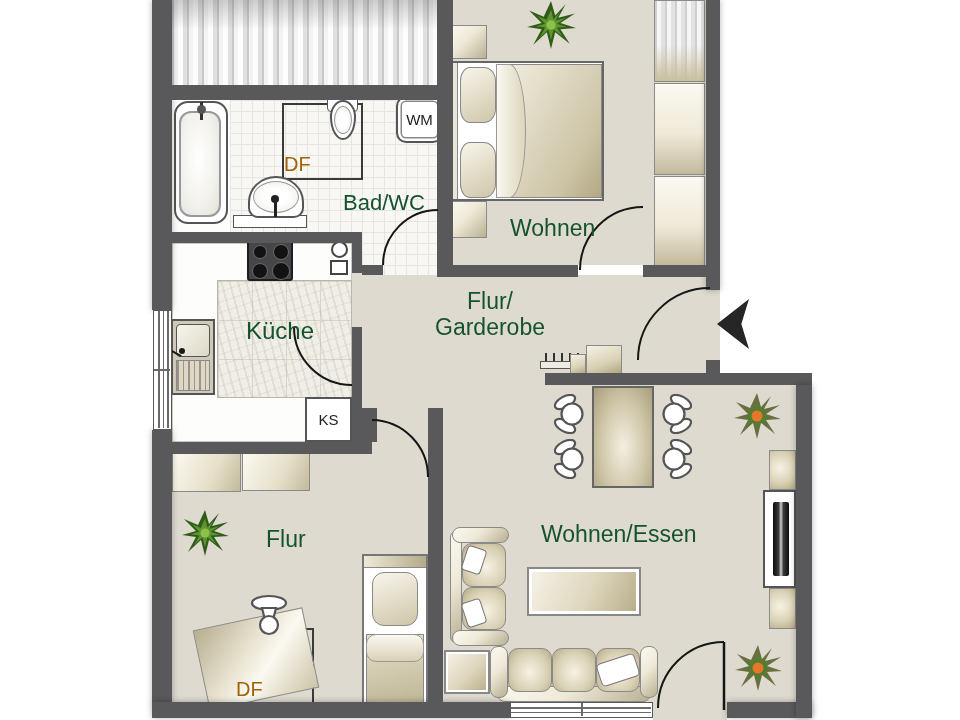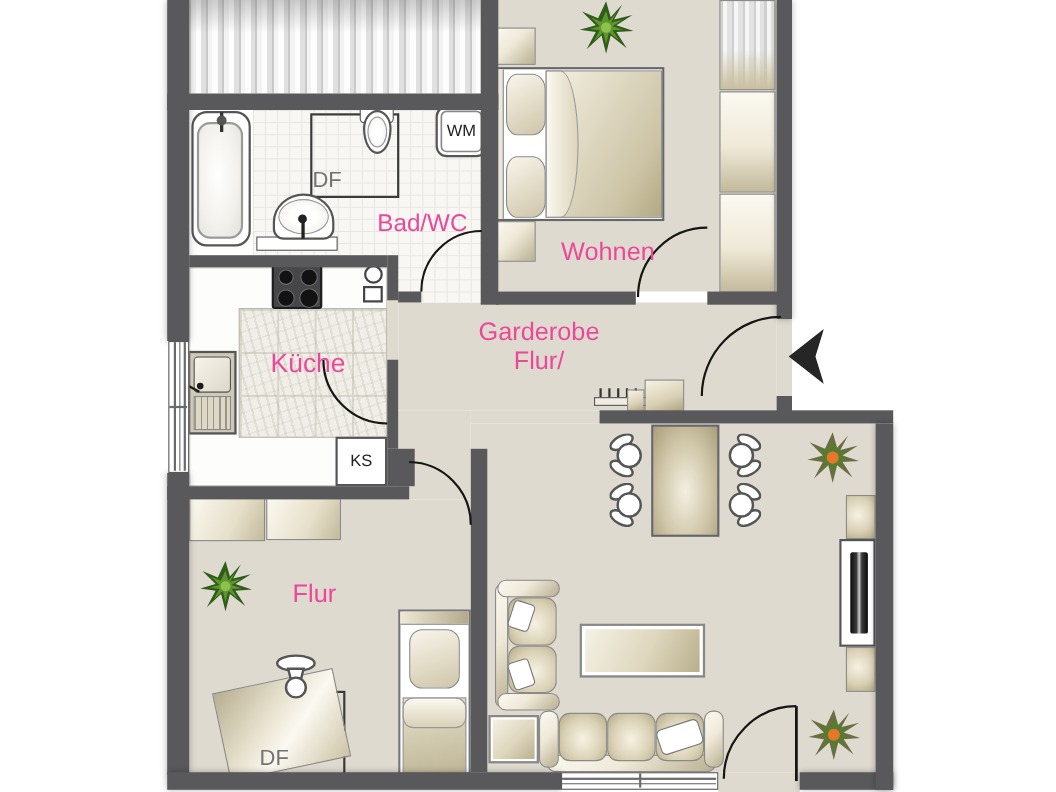--- a/index.html
+++ b/index.html
@@ -33,22 +33,22 @@
           border:1.5px solid #8a8a88;}
   .beigeF2{background:linear-gradient(160deg,#f6f2e4 0%,#d9d0b4 60%,#aca27f 100%);
           border:1.5px solid #8a8a88;}
   .wfix{background:#fff;border:2px solid #555;}
   .furn{position:absolute;z-index:10;}
   .stripecab{background:
       linear-gradient(0deg,#c9c09f 0,rgba(201,192,159,0) 45%),
       repeating-linear-gradient(90deg,#cfcfcf 0 2px,#f6f6f6 2px 6px,#e2e2e2 6px 10px);
       border:1.5px solid #8a8a88;}
   
-  .rlabel{position:absolute;z-index:40;color:#ec4899;font-size:23px;white-space:nowrap;}
-  .slabel{position:absolute;z-index:40;color:#737373;font-size:20px;white-space:nowrap;}
+  .rlabel{position:absolute;z-index:40;color:#14532d;font-size:23px;white-space:nowrap;}
+  .slabel{position:absolute;z-index:40;color:#a16207;font-size:20px;white-space:nowrap;}
   .boxlabel{display:flex;align-items:center;justify-content:center;
             font-size:15px;color:#222;z-index:12;}
   
   #overlay{position:absolute;left:0;top:0;z-index:35;pointer-events:none;}
   
   .window{position:absolute;background:#fff;border:1.5px solid #58585a;z-index:32;}
   .hair{position:absolute;background:#6a6a6c;}
   
   .df{position:absolute;border:2px solid #3a3a3a;background:transparent;z-index:8;}
   .plant{position:absolute;z-index:15;}
@@ -146,22 +146,22 @@
     <div class="abs" style="left:6px;top:27px;width:6px;height:6px;border-radius:50%;background:#1a1a1a;"></div>
     <div class="abs" style="left:-4px;top:31px;width:13px;height:2px;background:#1a1a1a;transform:rotate(28deg);"></div>
     <div class="abs" style="left:3px;top:39px;width:34px;height:31px;border:1px solid #888;background:#ddd7c6 repeating-linear-gradient(90deg,#9a9588 0 1.5px,transparent 1.5px 5.5px);"></div>
   </div>
   <div class="furn wfix boxlabel" style="left:305px;top:397px;width:47px;height:45px;border-width:2.5px;">
     <span>KS</span>
   </div>
   <div class="rlabel" style="left:246px;top:317px;font-size:24px;">Küche</div>
 
   <div class="rlabel" style="left:410px;top:288px;width:160px;text-align:center;white-space:normal;line-height:26px;">
+    <div>Flur/</div>
     <div>Garderobe</div>
-    <div>Flur/</div>
   </div>
   <div class="furn" style="left:540px;top:345px;width:82px;height:30px;">
     <div class="abs" style="left:0;top:16px;width:52px;height:8px;background:#efece2;border:1.5px solid #555;"></div>
     <div class="abs" style="left:5px;top:8px;width:2px;height:8px;background:#333;"></div>
     <div class="abs" style="left:13px;top:8px;width:2px;height:8px;background:#333;"></div>
     <div class="abs" style="left:21px;top:8px;width:2px;height:8px;background:#333;"></div>
     <div class="abs" style="left:29px;top:8px;width:2px;height:8px;background:#333;"></div>
     <div class="abs" style="left:37px;top:8px;width:2px;height:8px;background:#333;"></div>
     <div class="abs beigeF2" style="left:30px;top:9px;width:16px;height:21px;"></div>
     <div class="abs beigeF2" style="left:46px;top:0;width:36px;height:30px;"></div>
@@ -225,20 +225,21 @@
       <circle cx="18" cy="20" r="10.5"></circle>
     </g>
   </svg>
   <svg class="chair" style="left:656px;top:439px;transform:scaleX(-1);" width="36" height="40" viewBox="0 0 36 40">
     <g fill="#fff" stroke="#555" stroke-width="2.2">
       <ellipse cx="11" cy="8" rx="11" ry="5.5" transform="rotate(-28 11 8)"></ellipse>
       <ellipse cx="11" cy="32" rx="11" ry="5.5" transform="rotate(28 11 32)"></ellipse>
       <circle cx="18" cy="20" r="10.5"></circle>
     </g>
   </svg>
+  <div class="rlabel" style="left:541px;top:521px;">Wohnen/Essen</div>
 
   <div class="furn" style="left:450px;top:527px;width:59px;height:119px;">
     <div class="abs beigeF" style="left:0;top:4px;width:12px;height:112px;border-radius:6px;"></div>
     <div class="abs beigeF" style="left:2px;top:0;width:57px;height:16px;border-radius:8px;"></div>
     <div class="abs beigeF" style="left:2px;top:103px;width:57px;height:16px;border-radius:8px;"></div>
     <div class="abs beigeF" style="left:12px;top:16px;width:44px;height:44px;border-radius:10px;background:radial-gradient(ellipse at 55% 55%,#f6f2e4 0%,#d9d0b4 60%,#b4aa86 100%);"></div>
     <div class="abs beigeF" style="left:12px;top:60px;width:44px;height:43px;border-radius:10px;background:radial-gradient(ellipse at 55% 55%,#f6f2e4 0%,#d9d0b4 60%,#b4aa86 100%);"></div>
     <div class="abs" style="left:14px;top:20px;width:20px;height:26px;background:#fff;border:1.5px solid #777;border-radius:4px;transform:rotate(18deg);"></div>
     <div class="abs" style="left:14px;top:73px;width:20px;height:26px;background:#fff;border:1.5px solid #777;border-radius:4px;transform:rotate(-18deg);"></div>
   </div>

